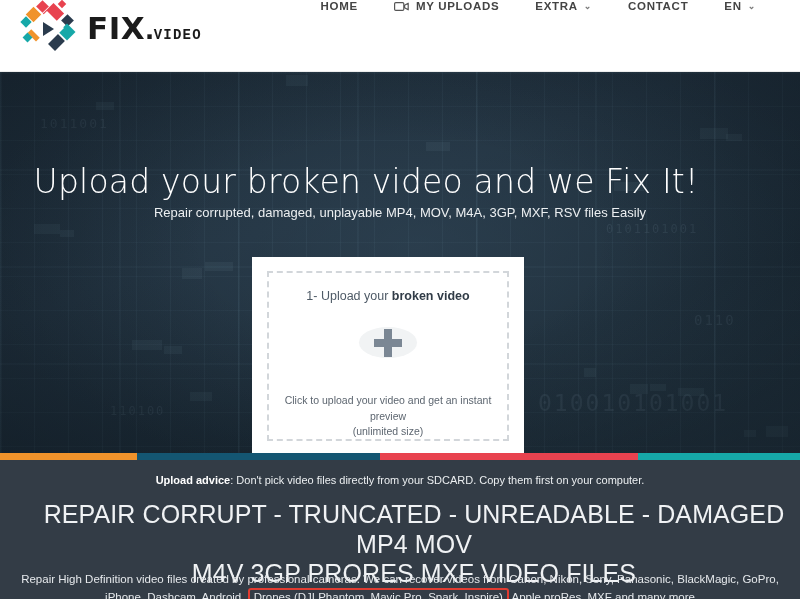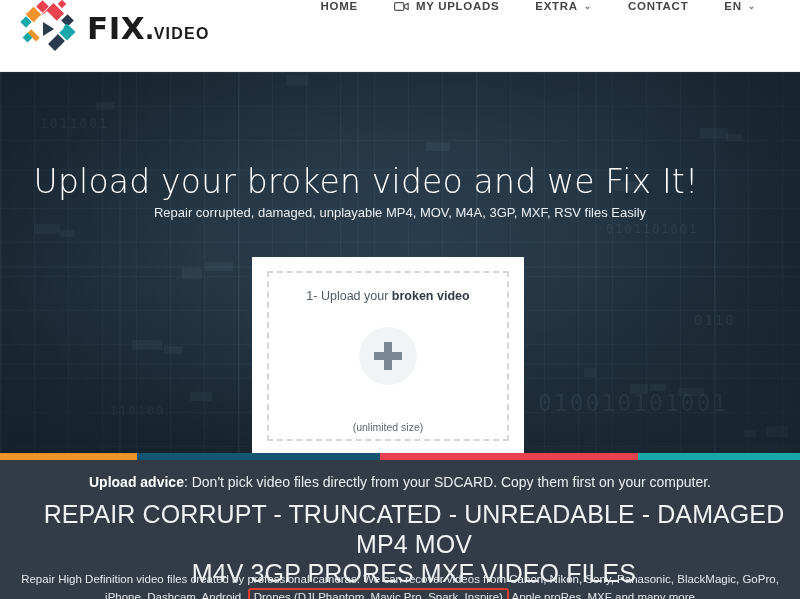--- a/index.html
+++ b/index.html
@@ -27,22 +27,22 @@
     margin-left: 7px;
     display: flex; align-items: baseline;
     color: #1b1b1b;
   }
   .logo-fix {
     font-family: "DejaVu Sans", sans-serif;
     font-size: 31px; font-weight: 700; letter-spacing: 0.5px;
   }
   .logo-dot { font-size: 31px; font-weight: 700; }
   .logo-video {
-    font-family: Liberation Sans, sans-serif;
-    font-size: 16px; font-weight: 700; letter-spacing: 1.2px;
+    font-family: Liberation Mono, monospace;
+    font-size: 14px; font-weight: 700; letter-spacing: 1.2px;
   }
 
   .nav { margin-left: auto; margin-right: 26px; display: flex; align-items: center; }
   .nav-item {
     display: flex; align-items: center;
     font-size: 11.5px; letter-spacing: 0.7px;
     color: #444; padding: 0 18px;
     cursor: pointer; white-space: nowrap; font-weight: bold;
   }
   .nav-item .cam-icon { margin-right: 7px; display: inline-flex; }
@@ -147,21 +147,21 @@
 
   
   .footer {
     position: absolute; top: 460px; left: 0;
     width: 800px; height: 139px;
     background: #333c46;
   }
   .advice {
     position: absolute; top: 14px; left: 0; width: 800px;
     text-align: center;
-    font-size: 14px; color: #eceff1;
+    font-size: 11px; color: #eceff1;
   }
   .advice b { font-weight: 700; color: #ffffff; }
 
   .big-head {
     position: absolute; top: 40px; left: 0; width: 800px;
     text-align: center;
     font-family: Liberation Sans, sans-serif;
     font-size: 25px; font-weight: 300;
     color: #f0f2f4; line-height: 1.18;
     letter-spacing: 0.1px;
@@ -277,20 +277,21 @@
 
     <div class="upload-card">
       <div class="upload-inner">
         <div class="upload-step">
           <span>1- Upload your </span><b>broken video</b>
         </div>
         <div class="plus-circle">
           <div class="plus-glyph"></div>
         </div>
         <div class="upload-hint">
+          <div>Click to upload your video and get an instant preview</div>
           <div>(unlimited size)</div>
         </div>
       </div>
     </div>
   </div>
 
   <div class="color-bar">
     <span style="width:137px;background:#f0932b;"></span>
     <span style="width:243px;background:#145672;"></span>
     <span style="width:258px;background:#e8424f;"></span>

